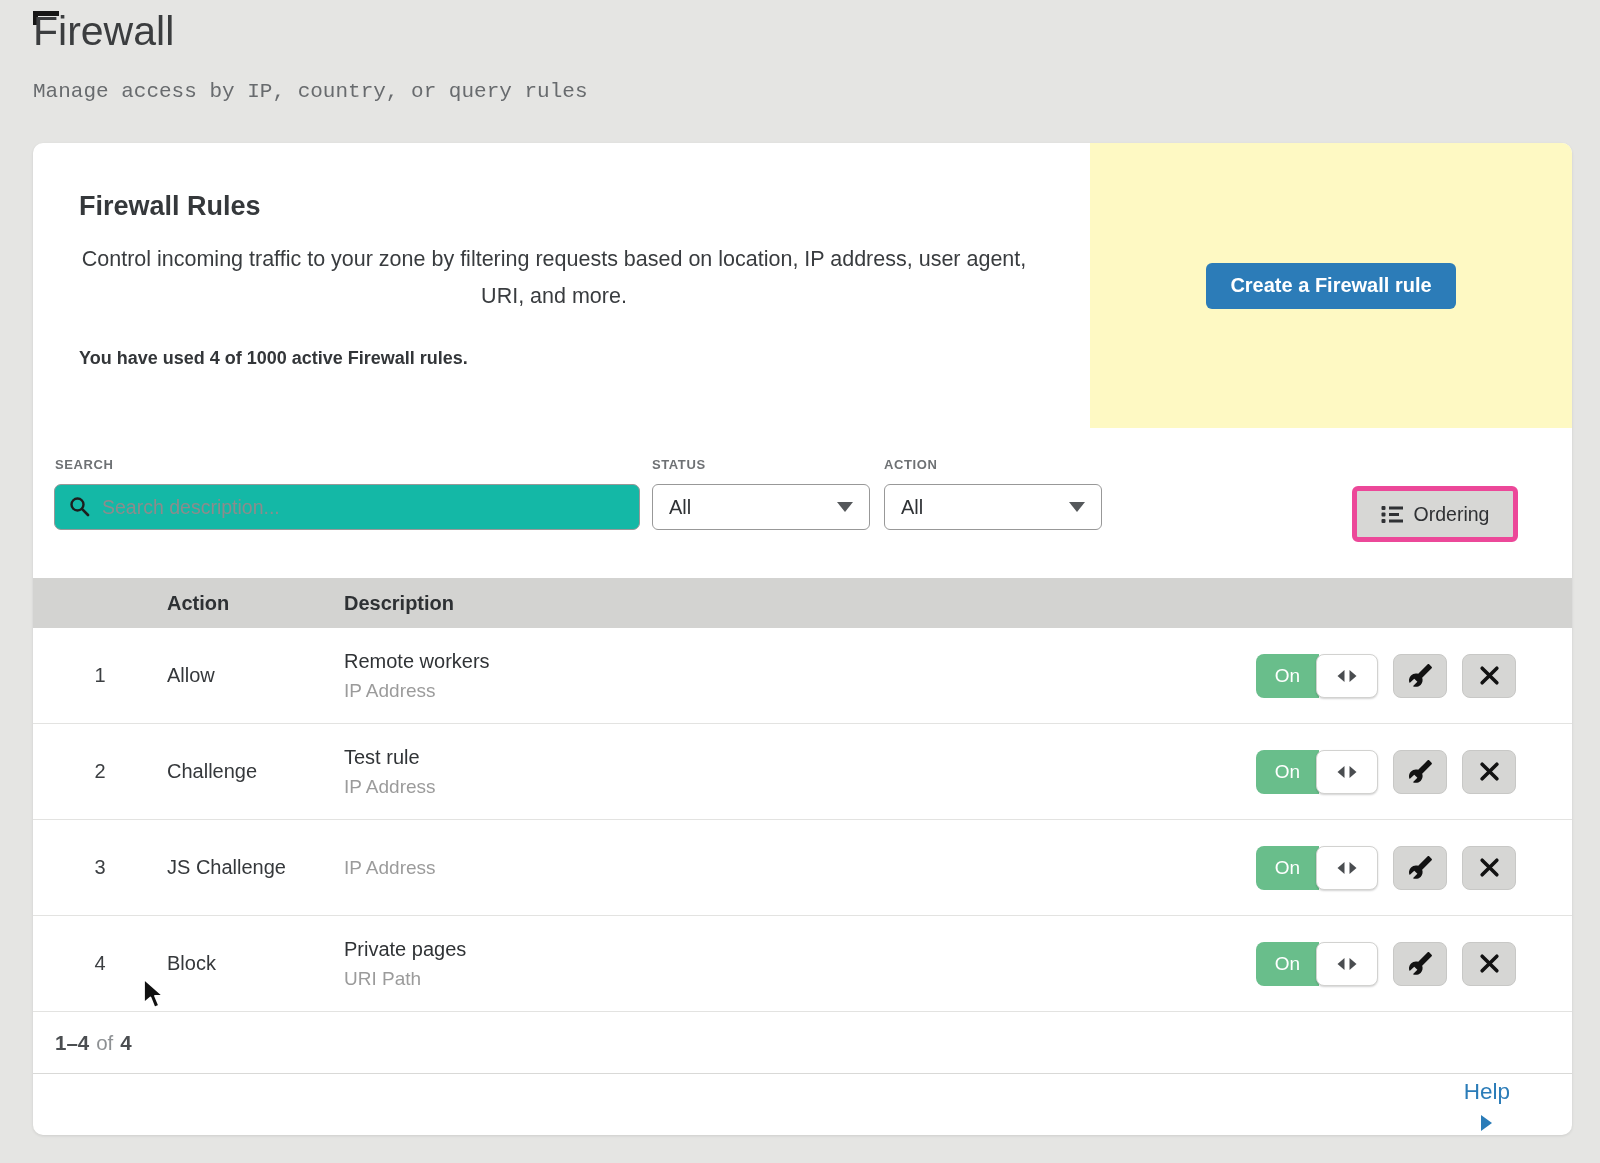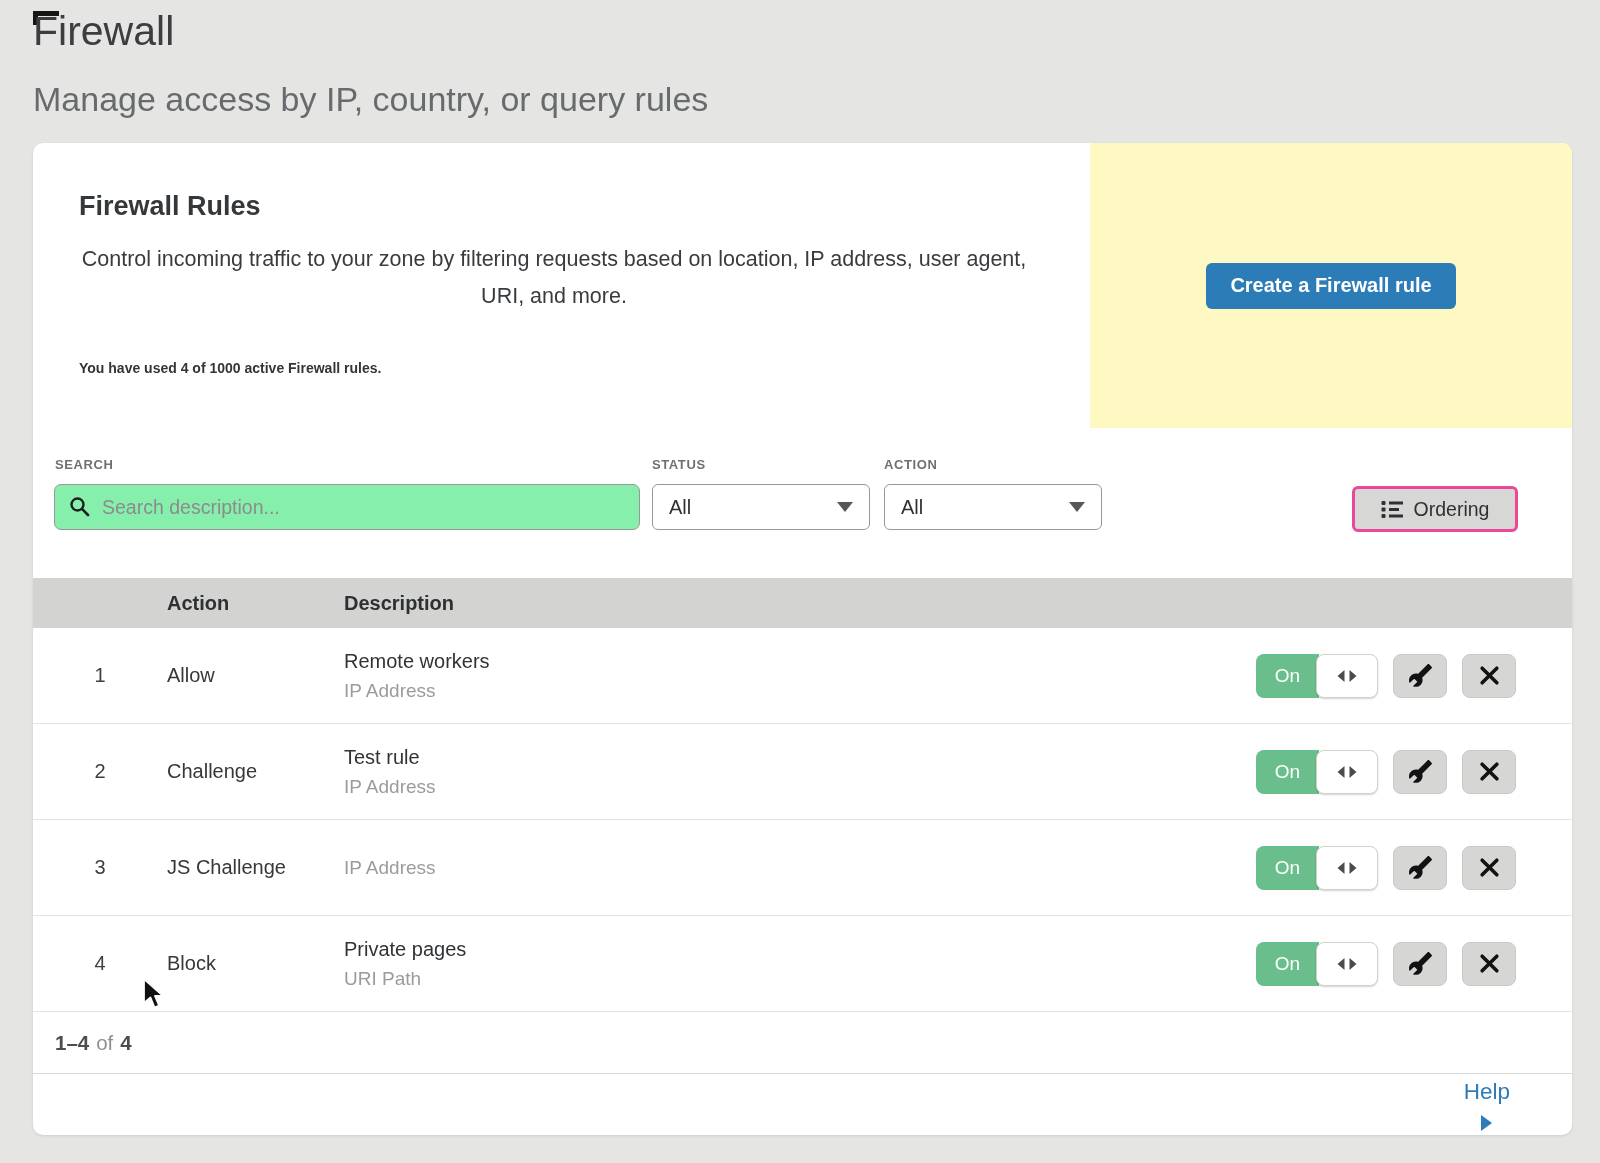--- a/index.html
+++ b/index.html
@@ -17,21 +17,21 @@
     width: 26px; height: 14px;
     border-top: 5px solid #161616;
     border-left: 5px solid #161616;
   }
   .page-title {
     position: absolute; left: 33px; top: 8px;
     font-size: 41px; font-weight: 500; color: #3b3d3f;
   }
   .page-subtitle {
     position: absolute; left: 33px; top: 80px;
-    font-size: 34px; font-weight: 400; color: #686b6e;
+    font-size: 21px; font-weight: 400; color: #686b6e; font-family: Liberation Mono, monospace;
   }
 
   
   .card {
     position: absolute; left: 33px; top: 143px;
     width: 1539px; height: 992px;
     background: #ffffff;
     border-radius: 10px;
     box-shadow: 0 1px 3px rgba(0,0,0,0.10);
   }
@@ -42,21 +42,21 @@
   .rules-heading {
     position: absolute; left: 46px; top: 48px;
     font-size: 27px; font-weight: 600; color: #35383b;
   }
   .rules-description {
     position: absolute; left: 46px; top: 98px;
     width: 950px; font-size: 21.5px; line-height: 37px; color: #393c3f; text-align: center;
   }
   .rules-usage {
     position: absolute; left: 46px; top: 205px;
-    font-size: 14px; font-weight: bold; color: #333639; margin-top: 12px;
+    font-size: 18px; font-weight: bold; color: #333639;
   }
   .action-panel {
     position: absolute; left: 1057px; top: 0;
     width: 482px; height: 285px;
     background: #fef9c3;
     border-radius: 0 10px 0 0;
     display: flex; align-items: center; justify-content: center;
   }
   .create-btn {
     min-width: 250px; height: 46px;
@@ -75,21 +75,21 @@
   .lbl-search { left: 22px; }
   .lbl-status { left: 619px; }
   .lbl-action { left: 851px; }
 
   .search-box { position: absolute; left: 21px; top: 41px; width: 586px; height: 46px; }
   .search-box input {
     width: 100%; height: 100%;
     border: 1px solid #989898; border-radius: 7px;
     padding: 0 14px 0 47px;
     font-family: inherit; font-size: 19.5px; color: #333;
-    background: #86efac; outline: none;
+    background: #14b8a6; outline: none;
   }
   .search-box input::placeholder { color: #8c8c8c; opacity: 1; }
   .search-icon { position: absolute; left: 15px; top: 12px; width: 21px; height: 21px; }
 
   .select-box {
     position: absolute; top: 41px; width: 218px; height: 46px;
     border: 1px solid #989898; border-radius: 6px; background: #fff;
     display: flex; align-items: center; justify-content: space-between;
     padding: 0 16px; cursor: pointer;
   }
@@ -97,22 +97,22 @@
   .sel-action { left: 851px; }
   .select-value { font-size: 20px; color: #2f3235; }
   .caret-down {
     width: 0; height: 0;
     border-left: 8px solid transparent; border-right: 8px solid transparent;
     border-top: 10px solid #55585b;
   }
 
   .ordering-btn {
     position: absolute; left: 1319px; top: 43px;
-    width: 166px; height: 46px;
-    background: #d7d7d5; border: 3px solid #ec4899; border-radius: 6px;
+    width: 166px; height: 56px;
+    background: #d7d7d5; border: 5px solid #ec4899; border-radius: 6px;
     display: flex; align-items: center; justify-content: center; gap: 11px;
     font-family: inherit; font-size: 19.5px; color: #2f3134; cursor: pointer;
   }
 
   
   .thead {
     position: absolute; left: 0; top: 435px; width: 100%; height: 50px;
     background: #d3d3d1;
     display: grid; grid-template-columns: 134px 177px 1fr 263px;
     align-items: center; padding-right: 56px;

